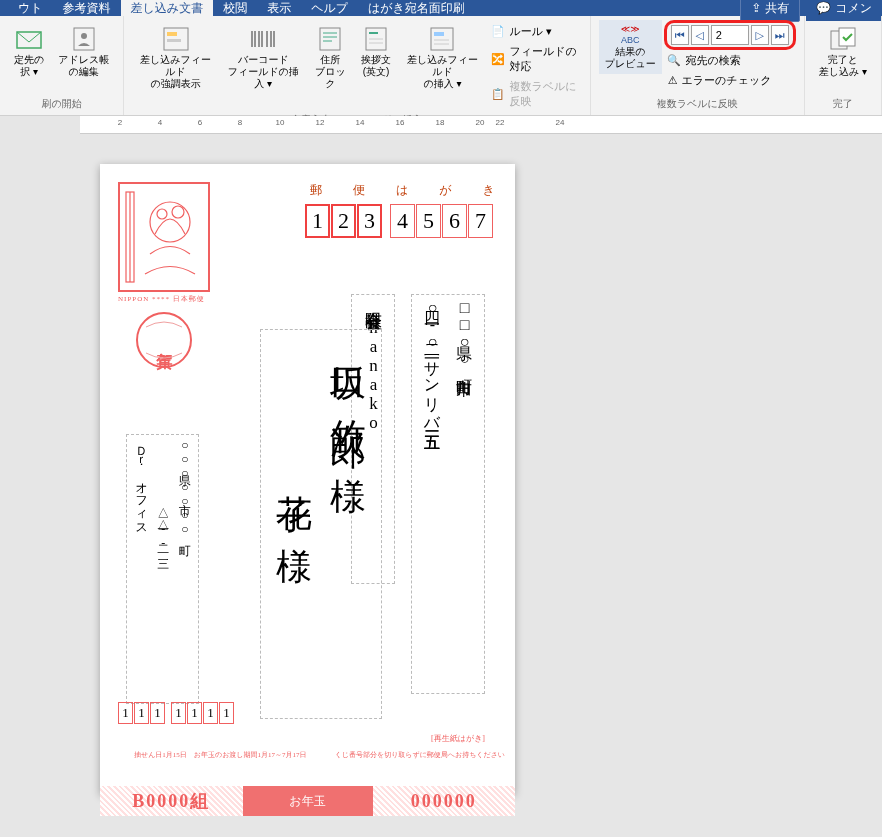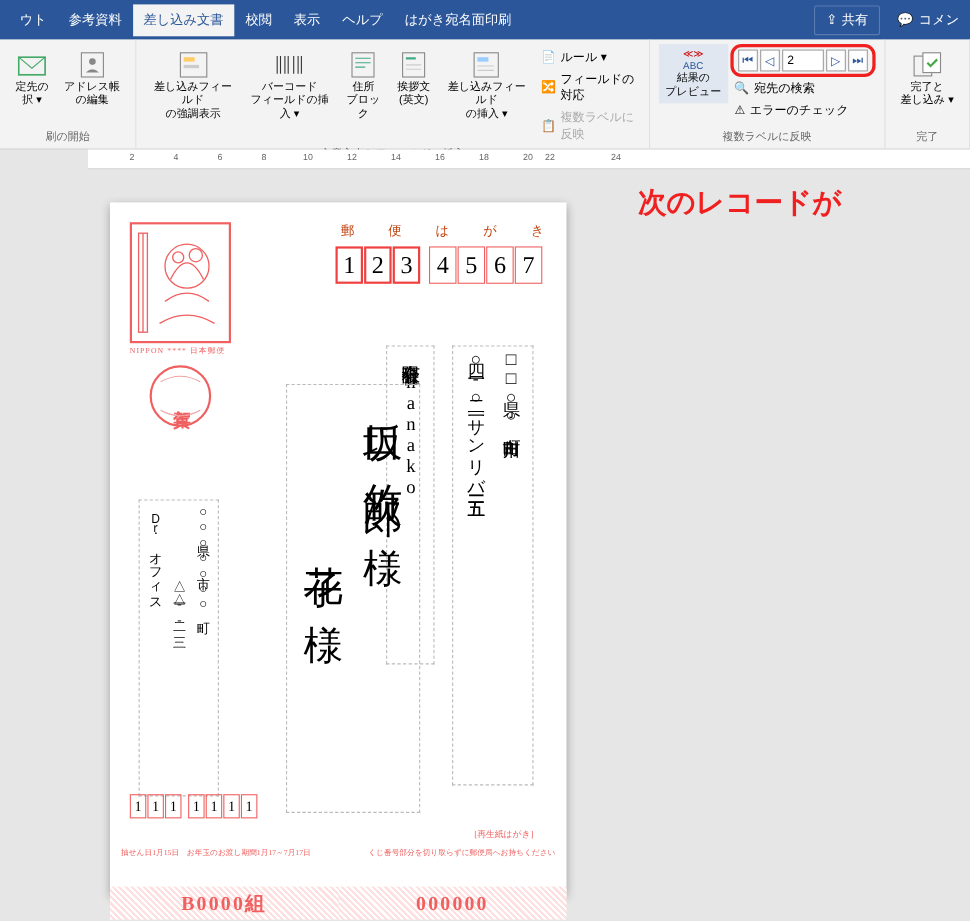--- a/index.html
+++ b/index.html
@@ -1,19 +1,19 @@
 <!DOCTYPE html>
 <html><head>
 <meta charset="utf-8">
 <style>
   * { box-sizing: border-box; margin: 0; padding: 0; }
   body { font-family: "Yu Gothic UI", "Meiryo", sans-serif; font-size: 11px; background: #e6e6e6; width: 882px; height: 837px; overflow: hidden; position: relative; }
   
   
-  .ribbon-tabs { background: #2b579a; color: white; height: 36px; display: flex; align-items: center; padding-left: 8px; }
+  .ribbon-tabs { background: #2b579a; color: white; height: 16px; display: flex; align-items: center; padding-left: 8px; }
   .ribbon-tab { padding: 6px 10px; cursor: pointer; font-size: 12px; }
   .ribbon-tab.active { background: #f3f3f3; color: #2b579a; }
   .ribbon-right { margin-left: auto; display: flex; align-items: center; }
   .share-btn, .comment-btn { background: #2b579a; color: white; border: none; padding: 4px 10px; font-size: 12px; cursor: pointer; display:flex; align-items:center; gap:4px; }
   .share-btn { border:1px solid #5a7ab0; border-radius:2px; margin-right:6px; }
   
   .ribbon-body { background: #f3f3f3; height: 100px; border-bottom: 1px solid #d0d0d0; display: flex; }
   .ribbon-group { display: flex; flex-direction: column; align-items: center; padding: 4px 8px; border-right: 1px solid #e0e0e0; position:relative; }
   .ribbon-group-label { font-size: 10px; color: #666; margin-top: auto; padding-top:2px; }
   .ribbon-row { display: flex; gap: 2px; align-items:flex-start; }
@@ -51,21 +51,21 @@
   .addr-block { position:absolute; top:130px; right:30px; writing-mode:vertical-rl; text-orientation:upright; font-size:16px; line-height:2; border:1px dashed #bbb; padding:4px; height:400px; }
   .company-block { position:absolute; top:130px; right:120px; writing-mode:vertical-rl; text-orientation:upright; font-size:17px; line-height:2; border:1px dashed #bbb; padding:4px; height:290px; }
   .name-block { position:absolute; top:165px; left:160px; writing-mode:vertical-rl; font-size:36px; line-height:1.5; border:1px dashed #bbb; padding:6px; height:390px; letter-spacing:6px; }
   
   .sender-addr { position:absolute; top:270px; left:26px; writing-mode:vertical-rl; text-orientation:upright; font-size:12px; line-height:1.8; border:1px dashed #bbb; padding:3px; height:270px; }
   .sender-postal { position:absolute; bottom:70px; left:18px; display:flex; gap:1px; }
   .sender-box { width:15px; height:22px; border:1px solid #f06060; display:flex; align-items:center; justify-content:center; font-size:13px; }
   
   .recycle { position:absolute; bottom:50px; right:30px; font-size:8px; color:#f06060; }
   .bottom-strip { position:absolute; bottom:0; left:0; right:0; height:46px; }
-  .bottom-txt { font-size:7px; color:#f06060; padding:2px 10px; display:flex; justify-content:space-between; }
+  .bottom-txt { font-size:7px; color:#f06060; padding:2px 10px; display:flex; justify-content:space-between;margin-left:24px; }
   .lottery-row { display:flex; height:30px;margin-top:24px; }
   .lot-left, .lot-right { flex:1; display:flex; align-items:center; justify-content:center; font-size:18px; color:#f06060; font-weight:bold; letter-spacing:2px; background:repeating-linear-gradient(45deg,#fff,#fff 2px,#ffe0e0 2px,#ffe0e0 4px); }
   .lot-mid { width:130px; background:#f07070; display:flex; align-items:center; justify-content:center; color:white; font-size:12px; }
   
   
   .annotation { position:absolute; top:165px; left:580px; color:#f02020; font-size:26px; font-weight:bold; line-height:1.5; }
 </style>
 </head>
 <body>
 
@@ -333,21 +333,21 @@
     </div>
 
     <div class="recycle">[再生紙はがき]</div>
     <div class="bottom-strip">
       <div class="bottom-txt">
         <span>抽せん日1月15日　お年玉のお渡し期間1月17～7月17日</span>
         <span>くじ番号部分を切り取らずに郵便局へお持ちください</span>
       </div>
       <div class="lottery-row">
         <div class="lot-left">B0000組</div>
+        <div class="lot-mid">お年玉</div>
         <div class="lot-right">000000</div>
       </div>
     </div>
   </div>
 </div>
 
 <div class="annotation">
-  <div>次のレコードが</div>
 </div>
 
 </body></html>

